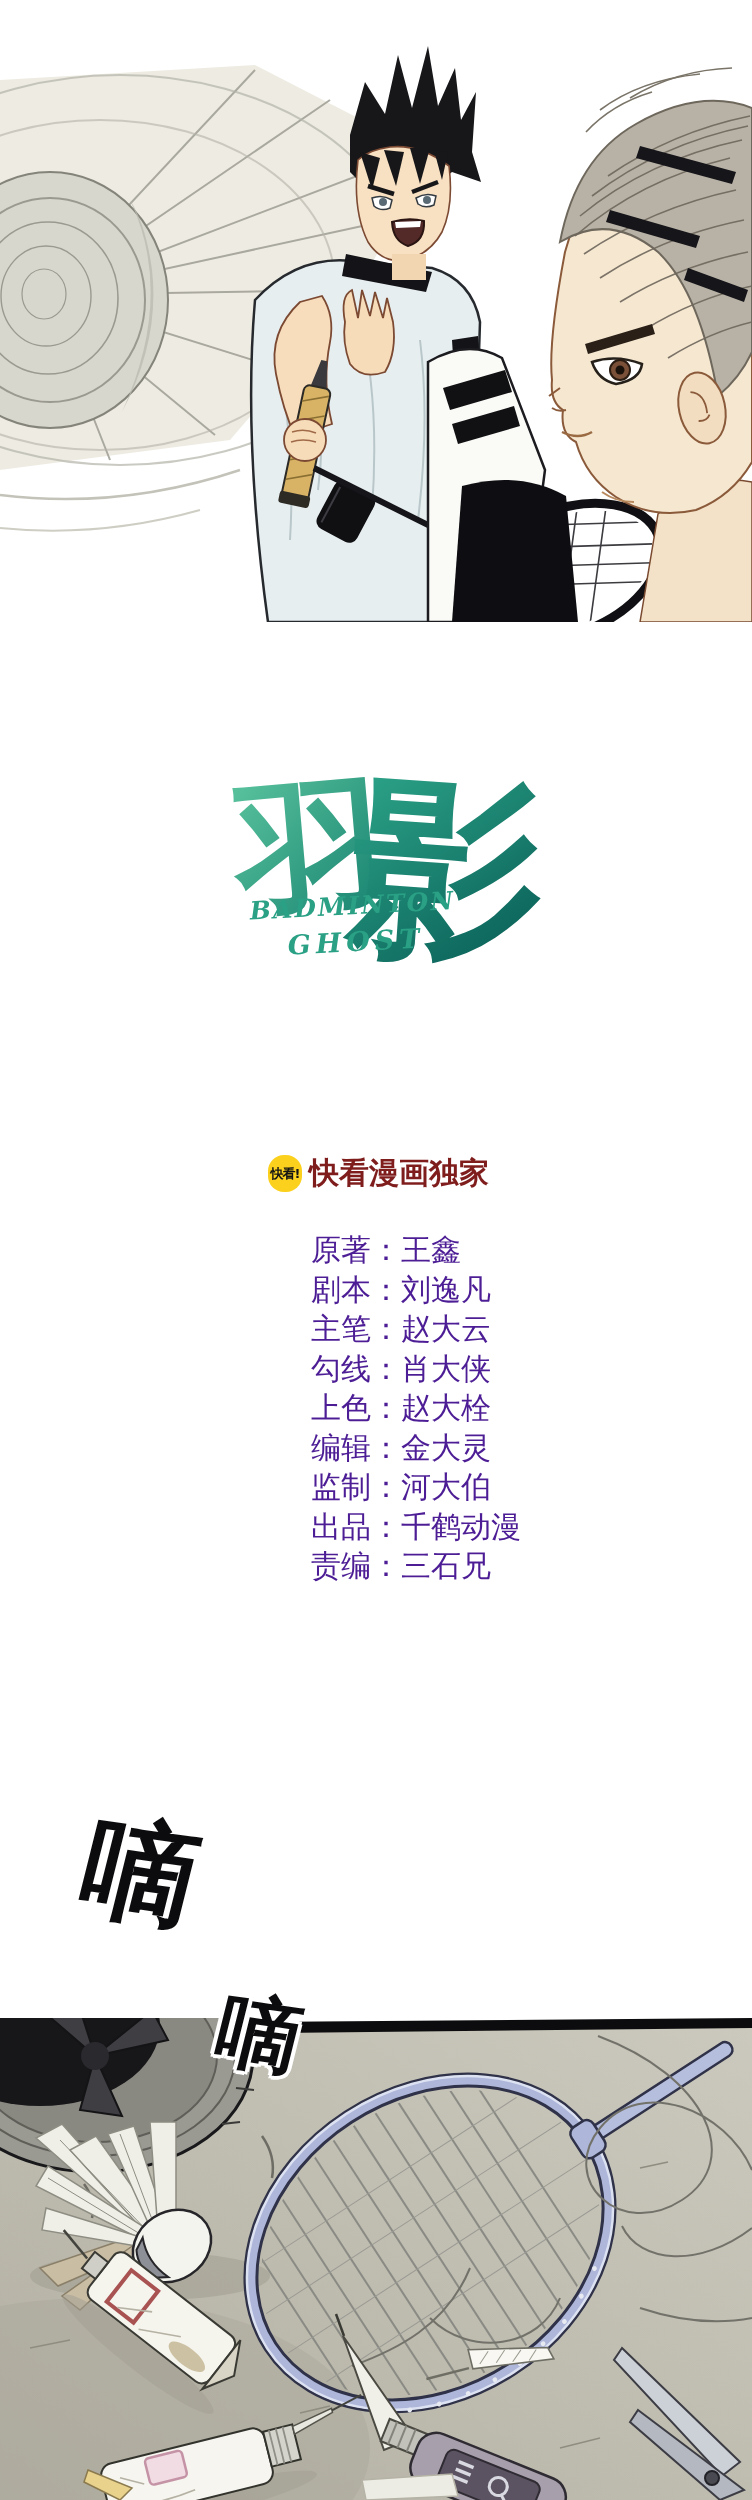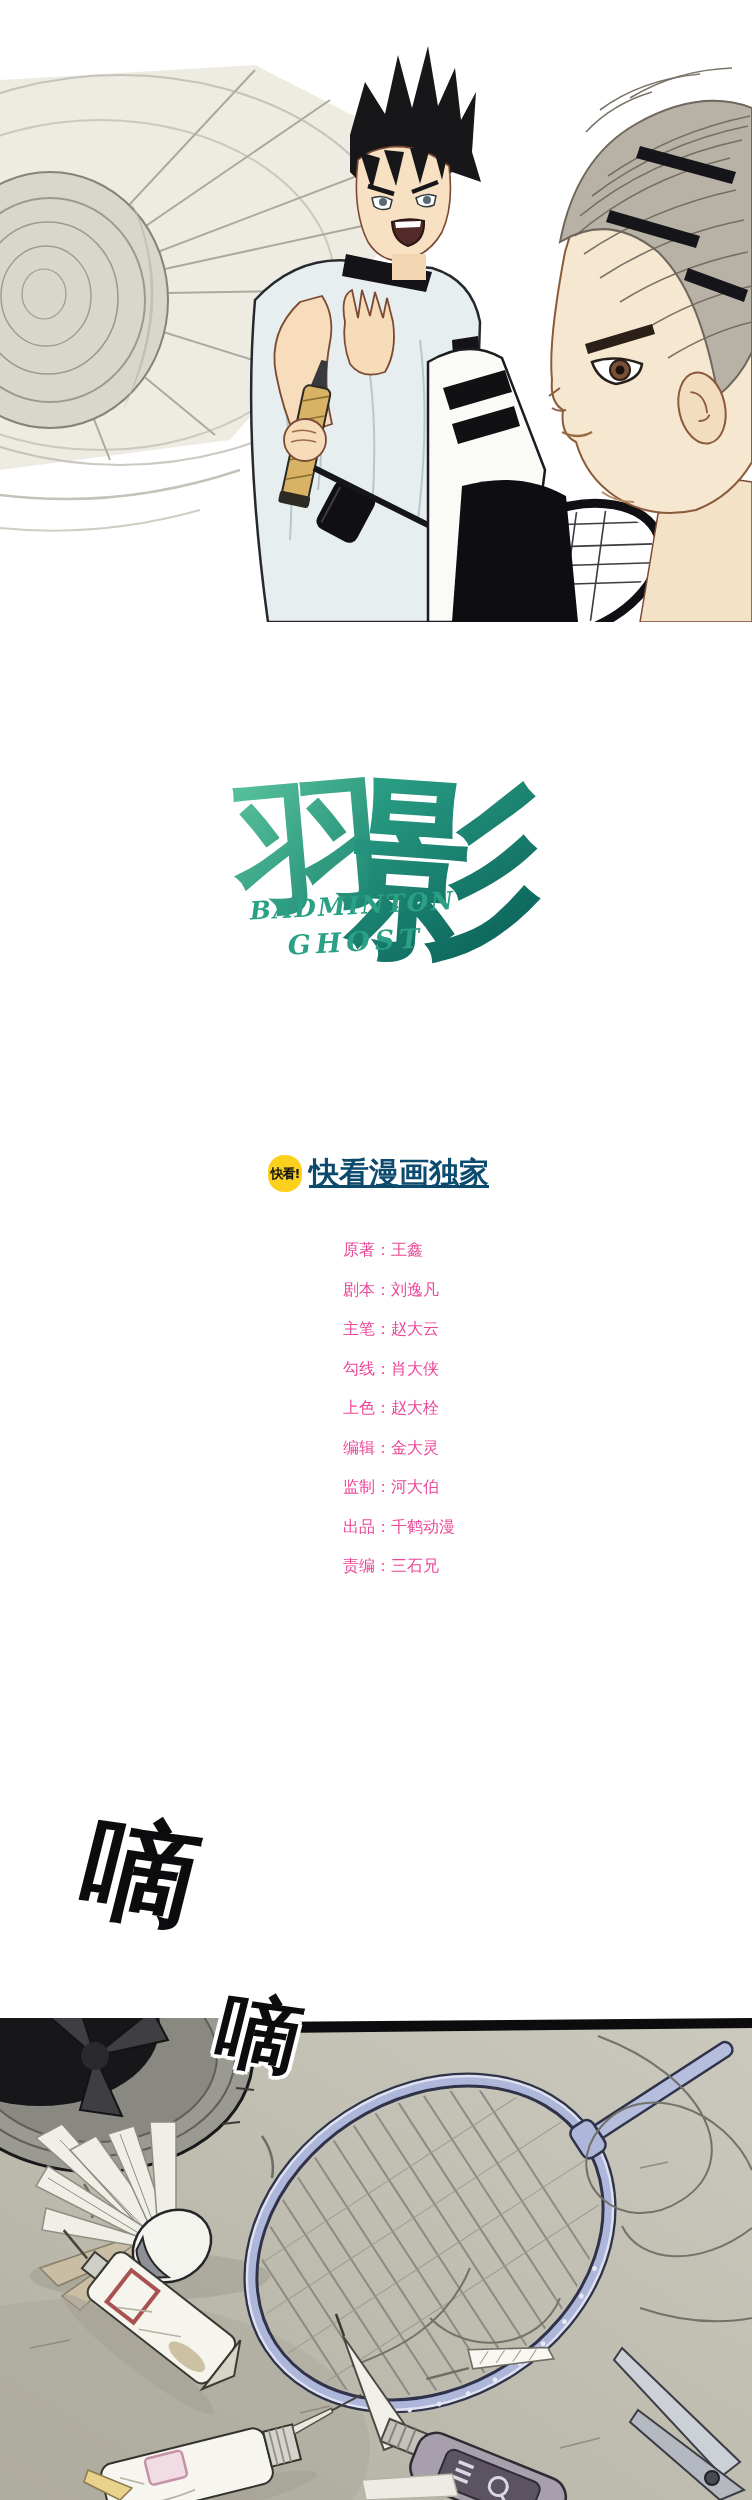--- a/index.html
+++ b/index.html
@@ -4,24 +4,24 @@
 <style>
   html,body{margin:0;padding:0;background:#ffffff;}
   #page{position:relative;width:752px;height:2500px;background:#ffffff;overflow:hidden;
         font-family:"DejaVu Sans","Liberation Sans",sans-serif;}
   .abs{position:absolute;}
   
   #badge-row{left:268px;top:1153px;display:flex;align-items:center;gap:7px;}
   #badge-icon{width:34px;height:37px;background:#fbd11d;border-radius:16px;
       display:flex;align-items:center;justify-content:center;
       font-weight:900;font-size:13px;color:#141414;letter-spacing:-1px;}
-  #badge-label{font-weight:900;font-size:30px;color:#0c4a6e;letter-spacing:0px;text-decoration:underline;}
+  #badge-label{font-weight:900;font-size:30px;color:#7f1d1d;letter-spacing:0px;}
   
   #credits{left:311px;top:1230px;font-family:"Liberation Serif","DejaVu Serif",serif;
-      font-size:16px;color:#ec4899;margin-left:32px;}
+      font-size:30px;color:#4c1d95;}
   .credit-row{height:39.5px;line-height:39.5px;white-space:nowrap;}
   
   .sfx{font-weight:900;color:#0c0c0e;font-family:"DejaVu Sans","Liberation Sans",sans-serif;
       text-shadow:4px 0 0 #fff,-4px 0 0 #fff,0 4px 0 #fff,0 -4px 0 #fff,
                   3px 3px 0 #fff,-3px -3px 0 #fff,3px -3px 0 #fff,-3px 3px 0 #fff;}
   #sfx-1{left:84px;top:1798px;font-size:112px;transform:rotate(8deg) skewX(-6deg);z-index:2;}
   #sfx-2{left:218px;top:1980px;font-size:82px;transform:rotate(8deg) skewX(-6deg);z-index:5;}
   
   #panel{left:0;top:2018px;width:752px;height:482px;z-index:1;}
 </style>

